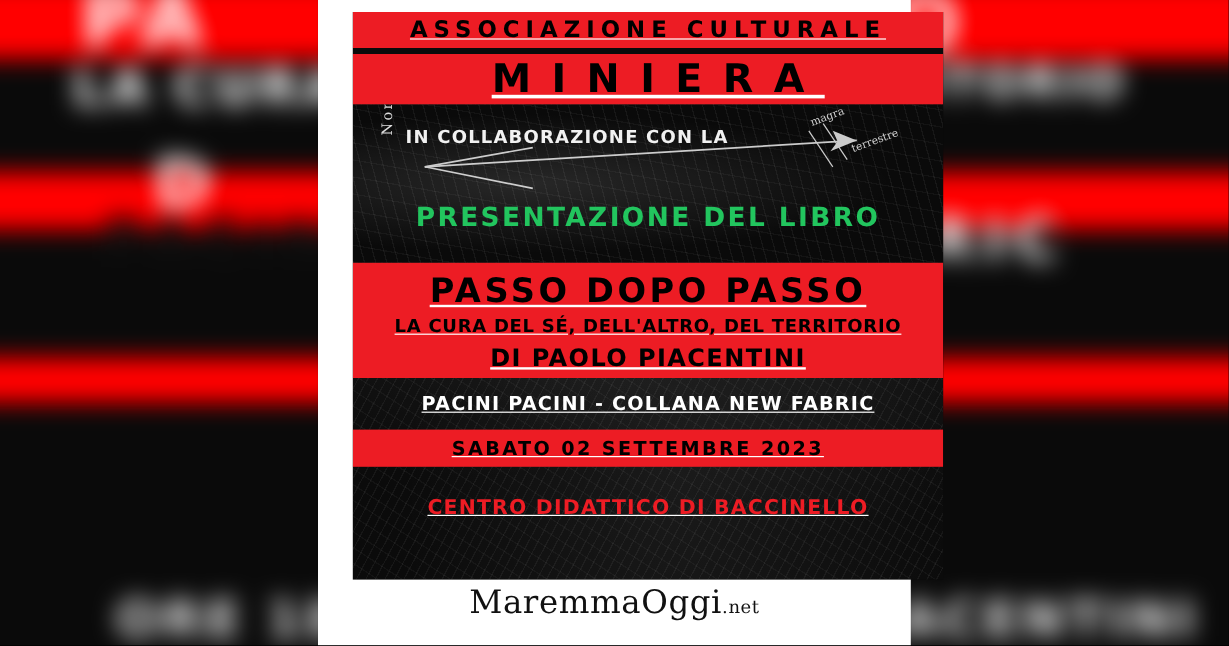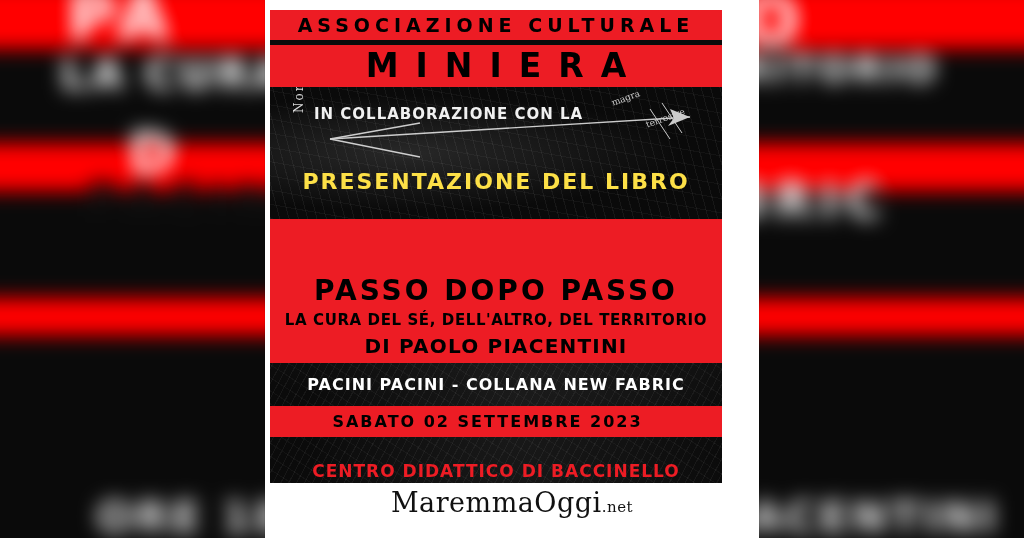--- a/index.html
+++ b/index.html
@@ -81,28 +81,29 @@
     top: 0;
     width: 494px;
     height: 538px;
     background: #ffffff;
     box-shadow: 0 0 0 1px rgba(0,0,0,0.04);
   }
 
   
   .poster {
     position: absolute;
-    left: 270px;
+    left: 294px;
     top: 10px;
-    width: 452px;
+    width: 492px;
     height: 473px;
     background: #0b0b0b;
     overflow: hidden;
     color: #fff;
     font-family: "DejaVu Sans", sans-serif;
+    text-decoration: underline;
   }
   .poster .grain {
     position: absolute;
     inset: 0;
     background:
       radial-gradient(ellipse at 20% 22%, rgba(255,255,255,0.10), rgba(255,255,255,0) 55%),
       radial-gradient(ellipse at 78% 40%, rgba(255,255,255,0.07), rgba(255,255,255,0) 60%),
       radial-gradient(ellipse at 55% 85%, rgba(255,255,255,0.06), rgba(255,255,255,0) 60%),
       repeating-linear-gradient(118deg, rgba(255,255,255,0.05) 0 1px, rgba(255,255,255,0) 1px 7px),
       repeating-linear-gradient(33deg, rgba(255,255,255,0.035) 0 1px, rgba(255,255,255,0) 1px 11px);
@@ -191,35 +192,34 @@
     letter-spacing: 3px;
     color: #ed1c24;
     font-weight: 800;
   }
   .presentazione {
     position: absolute;
     left: 0; right: 0; top: 82px;
     text-align: center;
     font-size: 22px;
     letter-spacing: 2px;
-    color: #fde047;
+    color: #22c55e;
     font-weight: 700;
   }
 
   .title-block {
     background: #ed1c24;
     color: #000;
     text-align: center;
     padding: 7px 0 5px 0;
   }
   .title-main {
     font-size: 28px;
     font-weight: 800;
     letter-spacing: 3px;
-    margin-top: 48px;
   }
   .title-sub {
     font-size: 15px;
     font-weight: 700;
     letter-spacing: 0.6px;
     margin-top: 4px;
   }
   .title-author {
     font-size: 20px;
     font-weight: 700;

